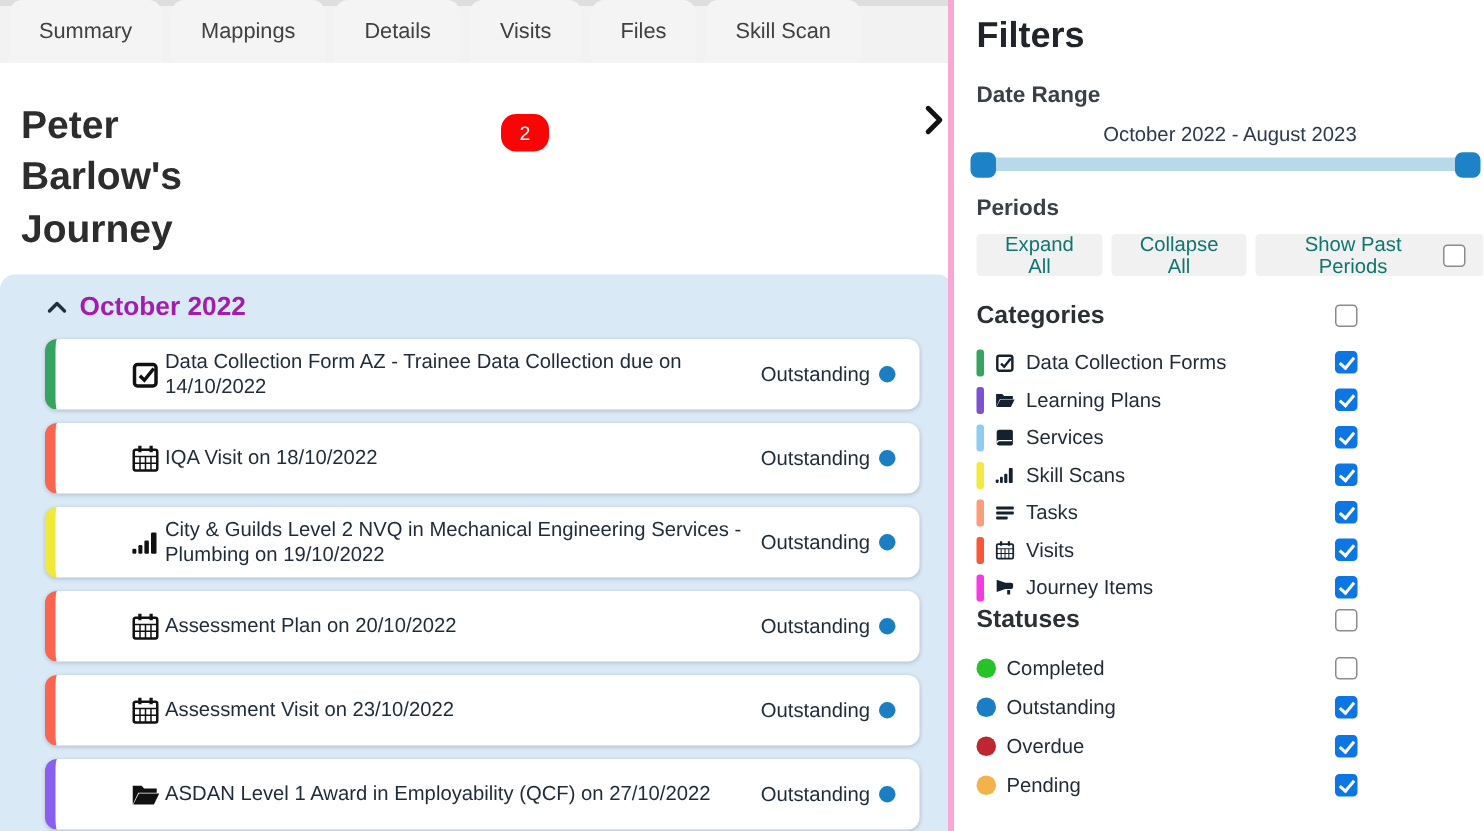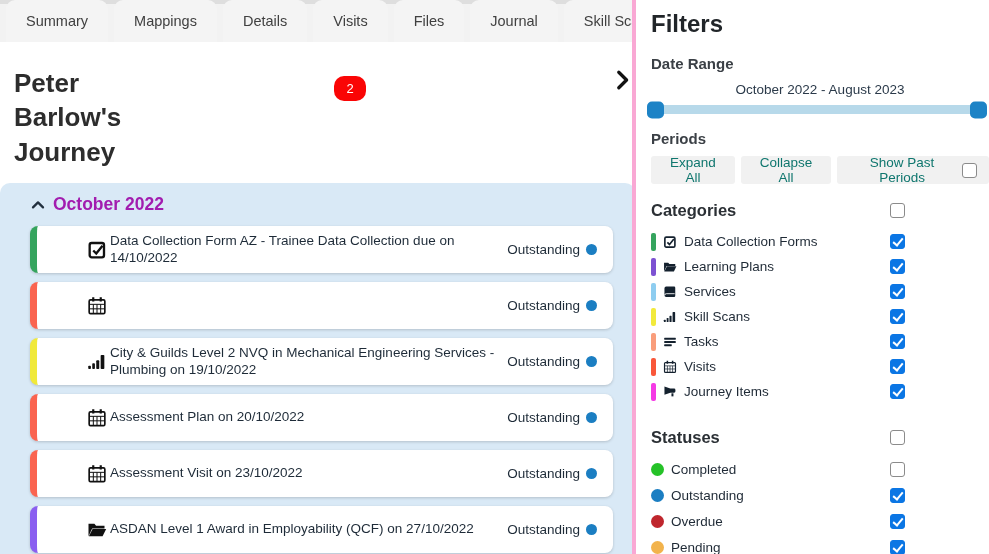--- a/index.html
+++ b/index.html
@@ -73,35 +73,34 @@
   .sec-head .cb { margin-left: auto; }
   .flist { margin-top: 9px; }
   .frow { width: 254px; height: 25px; display: flex; align-items: center; gap: 7px; }
   .frow.status-row { height: 26px; }
   .catbar { width: 5px; height: 18px; border-radius: 2px; flex: 0 0 5px; }
   .ficon { width: 14px; height: 14px; color: #14212e; display: inline-flex; flex: 0 0 14px; }
   .ficon svg { width: 100%; height: 100%; }
   .flbl { font-size: 13.5px; color: #1f2a36; white-space: nowrap; }
   .frow .cb { margin-left: auto; }
   .sdot { width: 13px; height: 13px; border-radius: 50%; flex: 0 0 13px; }
-  .statuses-head { margin-top: 24px; gap: 25px; }
+  .statuses-head { margin-top: 0; gap: 25px; }
 </style>
 </head>
 <body>
 
 <div class="app">
   <div class="main">
 
     <nav class="tabbar">
       <div class="tab">Summary</div>
       <div class="tab">Mappings</div>
       <div class="tab">Details</div>
       <div class="tab">Visits</div>
       <div class="tab">Files</div>
-      <div class="tab">Journal</div>
       <div class="tab">Skill Scan</div>
 
     </nav>
 
     <header class="page-header">
       <h1 class="page-title">Peter Barlow's Journey</h1>
       <div class="badge" style="background: rgb(250, 5, 5);">2</div>
       <div class="expand-chevron"><svg viewBox="0 0 24 24" fill="none" stroke="currentColor" stroke-width="3.6" stroke-linecap="round" stroke-linejoin="round">
             <path d="M8.5 3.5l8.5 8.5-8.5 8.5"></path>
           </svg></div>
@@ -132,20 +131,21 @@
       </div>
 
       <div class="card" style="--accent: #fa6450;">
         <span class="card-icon">
             <svg viewBox="0 0 24 24">
               <rect x="2.6" y="4.6" width="18.8" height="16.6" rx="1.6" fill="none" stroke="currentColor" stroke-width="2"></rect>
               <path d="M7.5 1.4v5.2M16.5 1.4v5.2" stroke="currentColor" stroke-width="2.6" fill="none"></path>
               <path d="M2.6 10h18.8M2.6 15.4h18.8M7.6 10v11M12 10v11M16.4 10v11" stroke="currentColor" stroke-width="1.2" fill="none"></path>
             </svg>
           </span>
+        <span class="card-title">IQA Visit on 18/10/2022</span>
         <span class="card-status">
           <span>Outstanding</span>
           <span class="dot" style="background: rgb(27, 126, 194);"></span>
         </span>
       </div>
 
       <div class="card" style="--accent: #f0e93a;">
         <span class="card-icon">
             <svg viewBox="0 0 24 24" fill="currentColor">
               <rect x="1.5" y="16.5" width="3.2" height="4" rx="1"></rect>

